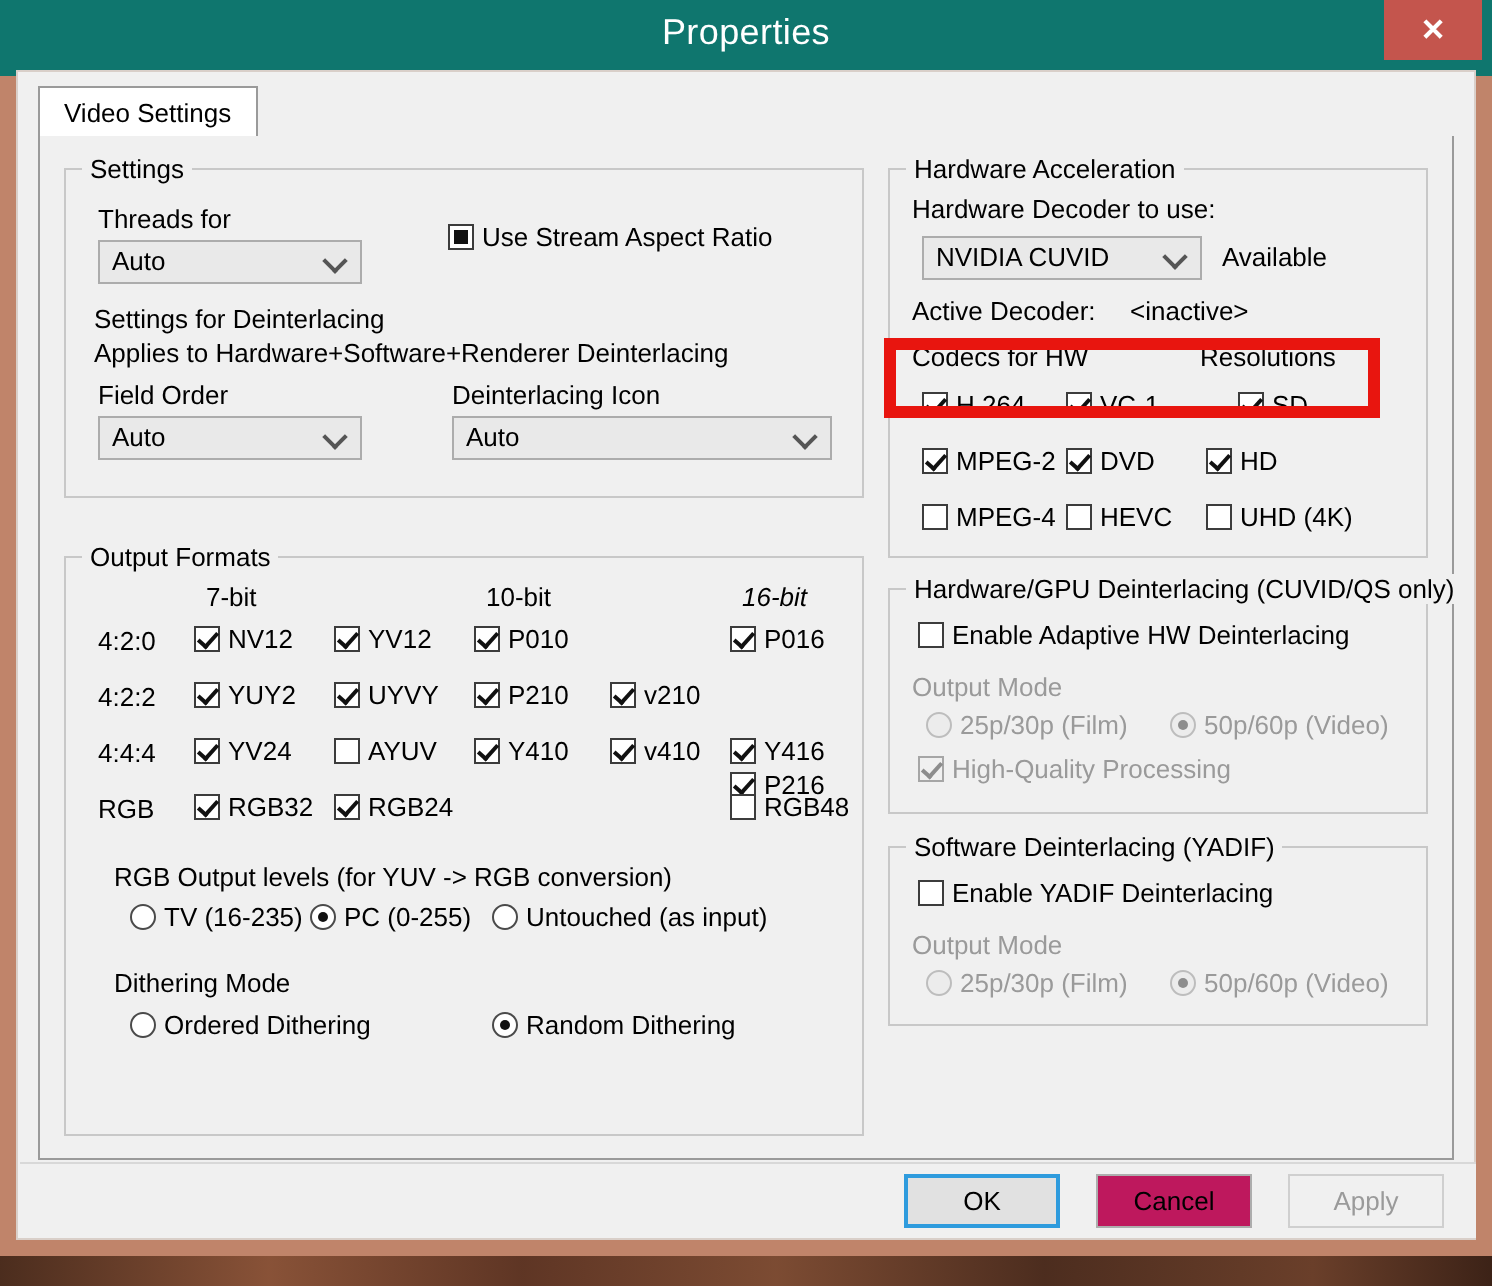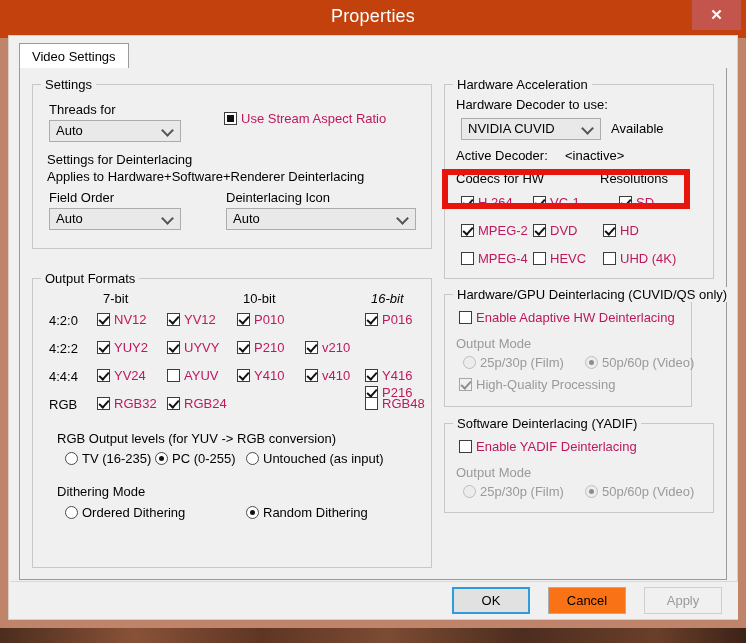--- a/index.html
+++ b/index.html
@@ -23,21 +23,21 @@
 
   
   .window{
     position:absolute;left:0;top:0;width:746px;height:628px;
     background:#c0846a;
     box-sizing:border-box;
     padding:0;
   }
   .titlebar{
     position:relative;height:38px;
-    background:#c2410c;
+    background:#0f766e;
   }
   .title-text{
     position:absolute;left:0;right:0;top:6px;
     text-align:center;font-size:18px;color:#ffffff;
     letter-spacing:.2px;
   }
   .close-btn{
     position:absolute;right:5px;top:0px;width:49px;height:30px;
     background:#c4554d;color:#fff;font-size:15px;font-weight:bold;
     display:flex;align-items:center;justify-content:center;
@@ -106,21 +106,21 @@
     box-sizing:border-box;position:relative;flex:0 0 auto;
   }
   .cb.checked .box:after{
     content:"";position:absolute;left:3px;top:0px;width:4px;height:8px;
     border-right:2px solid #111;border-bottom:2px solid #111;
     transform:rotate(42deg);
   }
   .cb.indeterminate .box:after{
     content:"";position:absolute;left:2px;top:2px;width:7px;height:7px;background:#111;
   }
-  .cb .txt{font-size:13px;color:#be185d;margin-left:4px;}
+  .cb .txt{font-size:13px;color:#000000;margin-left:4px;}
   .cb.disabled .box{border-color:#a6a6a6;background:#f0f0f0;}
   .cb.disabled .txt{color:#9a9a9a;}
   .cb.disabled.checked .box:after{border-right-color:#8d8d8d;border-bottom-color:#8d8d8d;}
 
   
   .rb{position:absolute;display:flex;align-items:center;cursor:pointer;white-space:nowrap;text-align:center;}
   .rb .ring{
     width:13px;height:13px;border:1px solid #4a4a4a;border-radius:50%;
     background:#fff;box-sizing:border-box;position:relative;flex:0 0 auto;
   }
@@ -139,21 +139,21 @@
     pointer-events:none;
   }
 
   
   .bottombar{
     position:absolute;left:1px;top:545px;width:728px;height:38px;
     border-top:1px solid #d8d8d8;background:#f0f0f0;box-sizing:border-box;
   }
   .btn{
     position:absolute;height:27px;width:78px;top:5px;
-    background:#f97316;border:1px solid #adadad;box-sizing:border-box;
+    background:#be185d;border:1px solid #adadad;box-sizing:border-box;
     font-size:13px;color:#000;cursor:pointer;
     display:flex;align-items:center;justify-content:center;
     font-family:"Liberation Sans","DejaVu Sans",sans-serif;
   }
   .btn.primary{border:2px solid #2e9bdd;background:#e1e1e1;}
   .btn.disabled{color:#9a9a9a;border-color:#cfcfcf;background:#f0f0f0;cursor:default;}
 </style>
 </head>
 <body>
 
@@ -370,21 +370,21 @@
             </div>
             <div class="cb" style="left: 158px; top: 166px;">
               <span class="box"></span>
               <span class="txt">UHD (4K)</span>
             </div>
           </div>
       </div>
 
       <div class="redbox" style="left:422px;top:101px;width:248px;height:40px;"></div>
 
-      <div class="group" style="left:424px;top:226px;width:248px;height:113px;">
+      <div class="group" style="left:424px;top:226px;width:270px;height:113px;">
         <div class="legend">Hardware/GPU Deinterlacing (CUVID/QS only)</div>
 
         <div class="cb" style="left:14px;top:15px;">
           <span class="box"></span>
           <span class="txt">Enable Adaptive HW Deinterlacing</span>
         </div>
 
         <div class="lbl dim" style="left:11px;top:41px;">Output Mode</div>
 
         <div class="rb disabled" style="left:18px;top:60px;">

